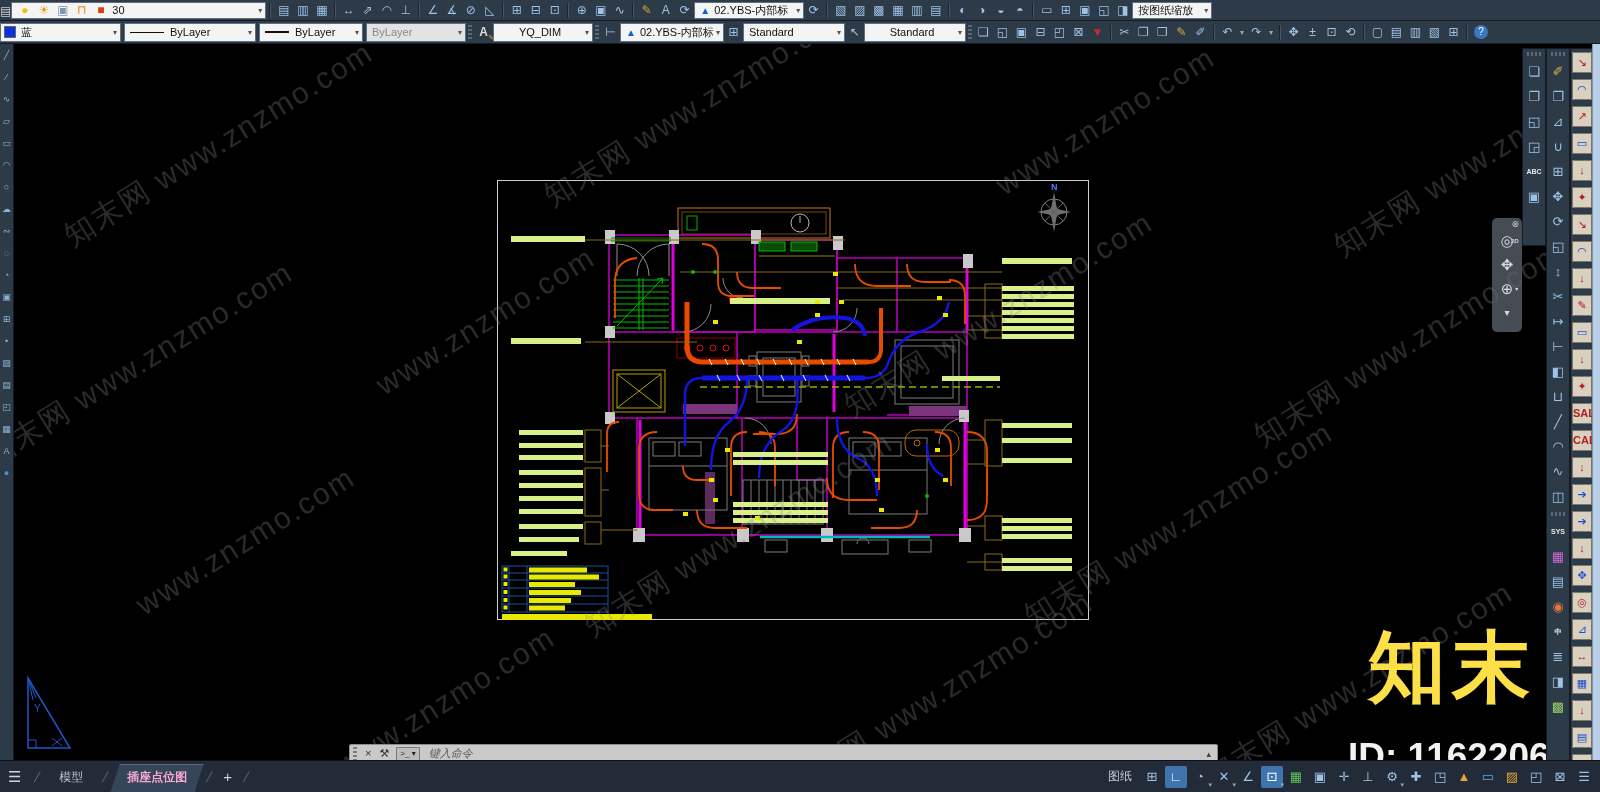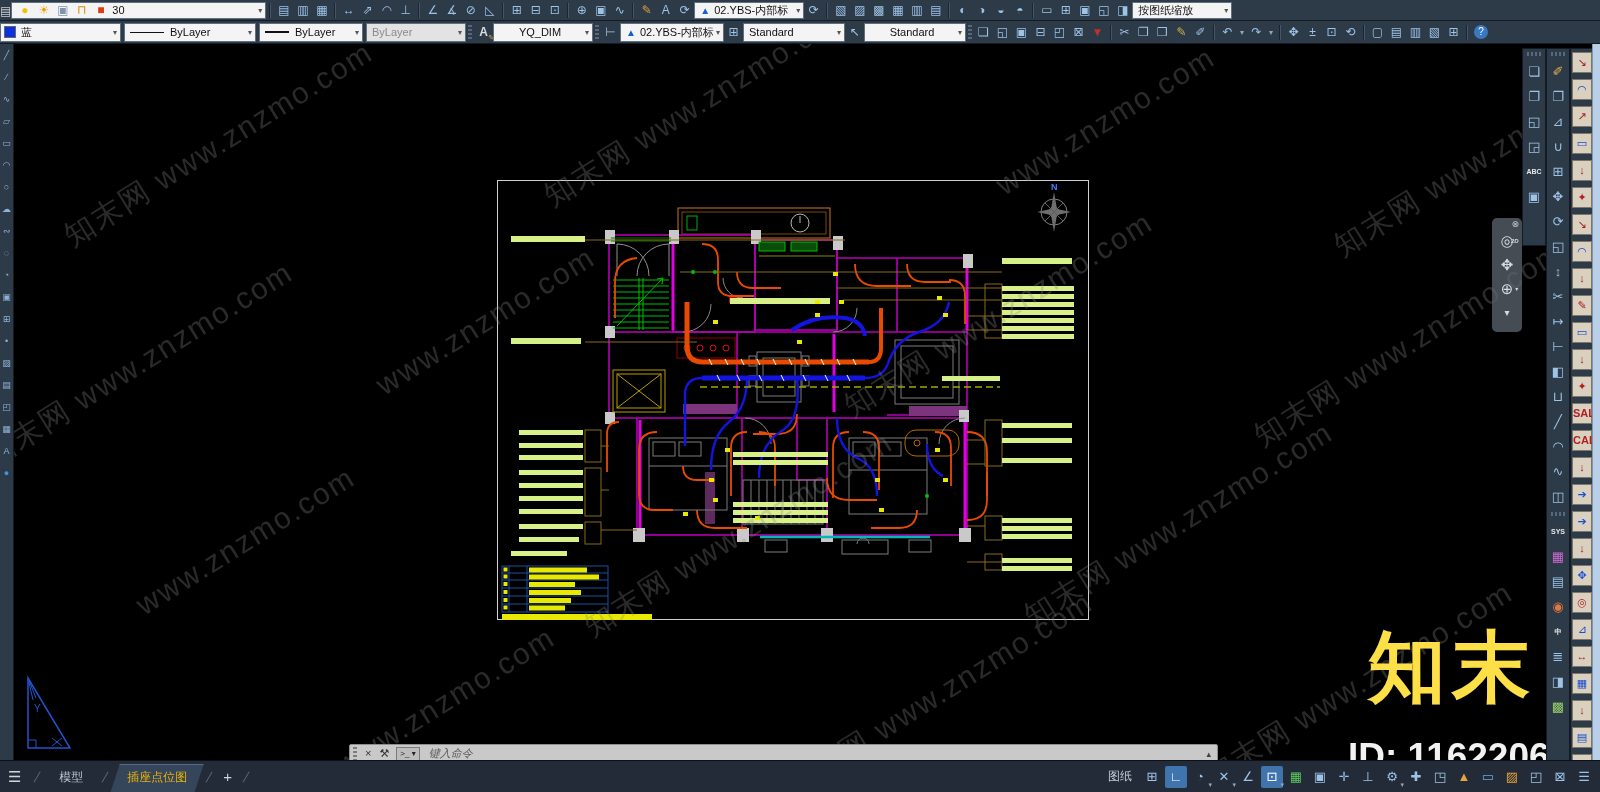--- a/index.html
+++ b/index.html
@@ -81,21 +81,21 @@
     padding:0 3px;margin:0 3px;height:12px;line-height:12px;}
   #cmdbar .prompt{color:#5c5c5c;font-style:italic;font-size:11px;margin-left:6px;}
   #cmdbar .cup{margin-left:auto;margin-right:6px;color:#444;font-size:9px;}
 
   
   #statusbar{position:absolute;left:0;bottom:0;width:1600px;height:32px;background:#222b37;
     border-top:1px solid #0d1218;display:flex;align-items:center;z-index:10;color:#b9c2cc;box-sizing:border-box;}
   #statusbar .menu{font-size:15px;margin:0 10px 0 8px;color:#cdd4db;}
   .tabslash{color:#5a6776;font-size:14px;margin:0 4px;transform:skewX(-18deg);}
   .sbtab{position:relative;padding:0 16px;height:32px;line-height:32px;font-size:12px;color:#b9c2cc;}
-  .sbtab.active{color:#eab308;font-weight:normal;}
+  .sbtab.active{color:#f9a8d4;font-weight:bold;}
   .sbtab.active .tabbg{position:absolute;left:4px;right:4px;top:3px;bottom:0;background:#36465a;
     transform:skewX(-18deg);z-index:-1;border-top:1px solid #54698a;}
   .plus{font-size:15px;color:#cdd4db;margin:0 8px;}
   #sbright{margin-left:auto;display:flex;align-items:center;margin-right:4px;}
   #sbright .paper{font-size:12px;color:#c3cbd4;margin-right:8px;}
   #sbright .ticon{width:22px;height:22px;line-height:22px;font-size:13px;color:#9dc3e6;margin:0 1px;}
   #sbright .ticon.on{background:#3f74ad;color:#fff;border-radius:2px;}
 </style>
 </head>
 <body>
@@ -480,21 +480,21 @@
         <span class="ticon">◑</span>
         <span class="ticon">◒</span>
         <span class="ticon">◓</span>
         <span class="tdiv"></span>
         <span class="ticon">▭</span>
         <span class="ticon">⊞</span>
         <span class="ticon">▣</span>
         <span class="ticon">◱</span>
         <span class="ticon">◨</span>
       </span>
-    <div class="dd" style="width:100px">
+    <div class="dd" style="width:80px">
       <span class="val">按图纸缩放</span>
       <span class="car">▾</span>
     </div>
   </div>
 
   <div id="tb2" class="tbrow">
     <div class="dd" style="width:121px">
       <span class="sw" style="background:#0a30e0"></span>
       <span class="val">蓝</span>
       <span class="car">▾</span>

